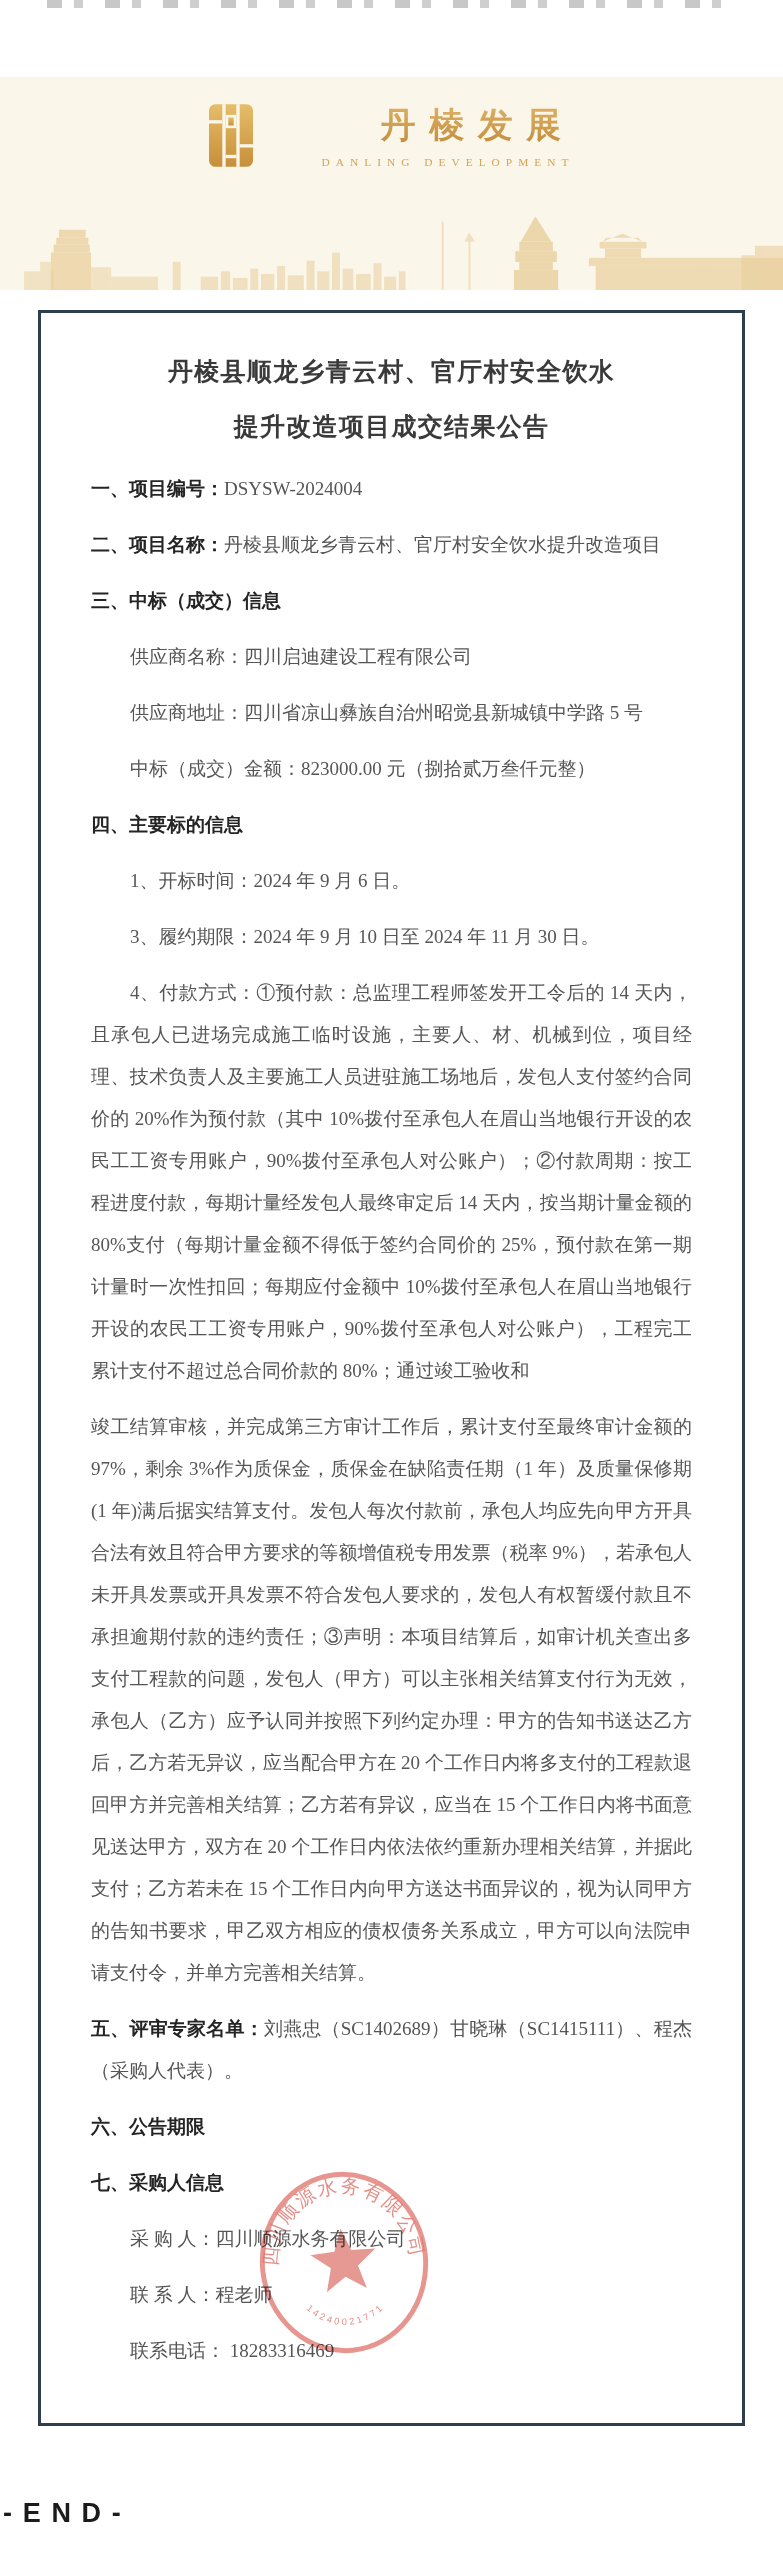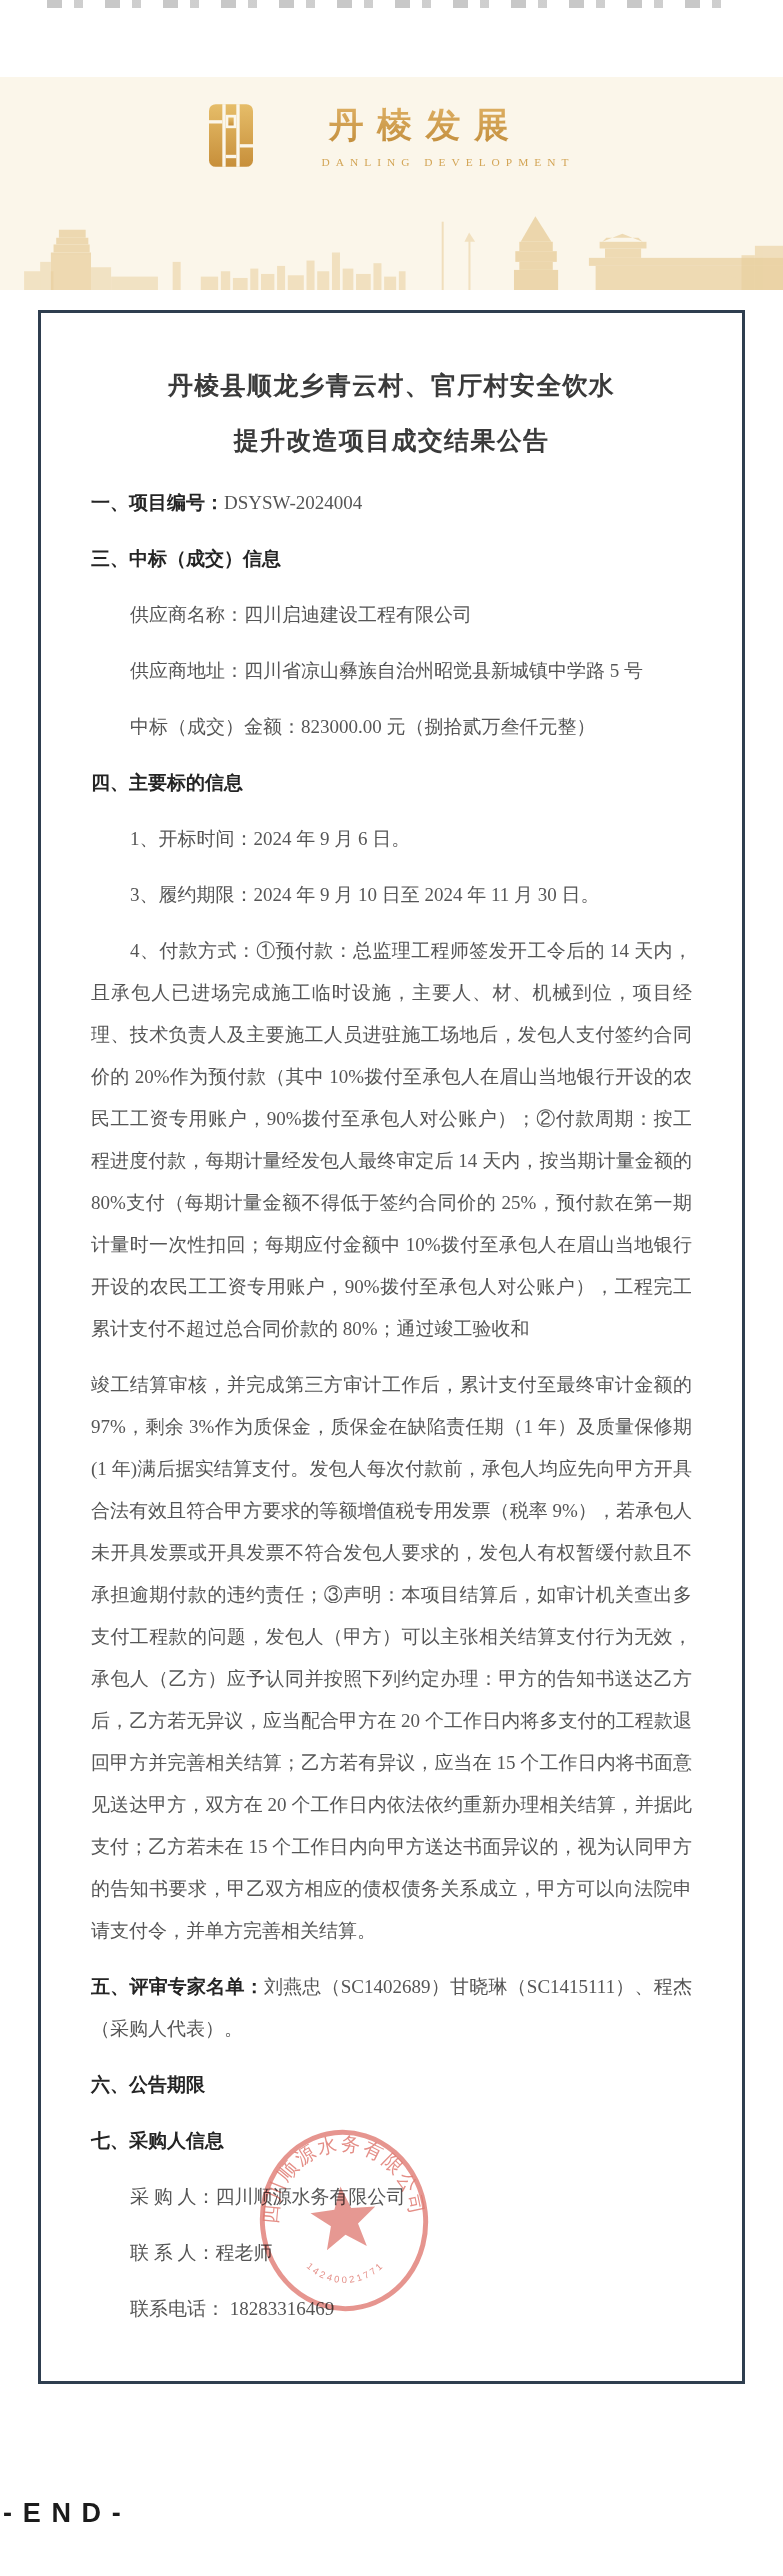--- a/index.html
+++ b/index.html
@@ -9,30 +9,30 @@
 
   
   .top-crop { position:absolute; top:0; left:47px; width:690px; height:8px;
     background:repeating-linear-gradient(90deg,#9b9b9b 0 14.7px,transparent 14.7px 27px,#a7a7a7 27px 36px,transparent 36px 58px);
     opacity:.55; }
 
   
   .brand-band { position:absolute; top:77px; left:0; width:783px; height:213px; background:#fbf6ea; }
   .brand-lockup { position:absolute; top:25.4px; left:0; width:100%; display:flex; justify-content:center; align-items:center; gap:24px; }
   .brand-logo { width:44px; height:63px; flex:0 0 auto; }
-  .brand-text { text-align:center; }
+  .brand-text { text-align:right; }
   .brand-cn { font-size:35px; font-weight:700; letter-spacing:13.4px; color:#cf9d49;
     background:linear-gradient(180deg,#e0b266,#c08b39); -webkit-background-clip:text; background-clip:text; -webkit-text-fill-color:transparent;
     font-family:"Liberation Serif", serif; }
   .brand-en { margin-top:6.7px; font-size:11.4px; letter-spacing:6px; color:#d3a556; font-family:"Liberation Serif", serif;margin-left:45px; }
   .skyline { position:absolute; left:0; bottom:0; width:783px; height:75px; display:block; }
 
   
   .doc-box { position:absolute; top:310px; left:38px; width:707px; border:3.3px solid #2f3e4f; background:#ffffff;
-    padding:45px 36px 37px 36px; }
+    padding:31px 36px 37px 36px; }
   .doc-title { text-align:center; font-size:25px; line-height:55px; font-weight:700; color:#3a3a3a; letter-spacing:1.3px;
     margin-bottom:13.4px; font-family:"Liberation Serif", serif; }
   .doc-body { font-size:19px; line-height:42px; color:#555555; text-align:justify; }
   .doc-body p { margin:14px; }
   .h { font-weight:700; color:#242424; font-family:"Liberation Sans", sans-serif; }
   .indent { padding-left:39px; }
   .para1 { margin-top:3.3px; text-indent:39px; }
   .para2 { margin-top:47px; }
 
   .purchaser-wrap { position:relative; }
@@ -135,20 +135,23 @@
   <main class="doc-box">
     <h1 class="doc-title">
       <span>丹棱县顺龙乡青云村、官厅村安全饮水</span><br>
       <span>提升改造项目成交结果公告</span>
     </h1>
 
     <div class="doc-body">
       <p>
         <span class="h">一、项目编号：</span><span>DSYSW-2024004</span>
       </p>
+      <p>
+        <span class="h">二、项目名称：</span><span>丹棱县顺龙乡青云村、官厅村安全饮水提升改造项目</span>
+      </p>
 
       <p class="h">三、中标（成交）信息</p>
       <p class="indent">
         <span>供应商名称：</span><span>四川启迪建设工程有限公司</span>
       </p>
       <p class="indent">
         <span>供应商地址：</span><span>四川省凉山彝族自治州昭觉县新城镇中学路 5 号</span>
       </p>
       <p class="indent">
         <span>中标（成交）金额：</span><span>823000.00 元（捌拾贰万叁仟元整）</span>

